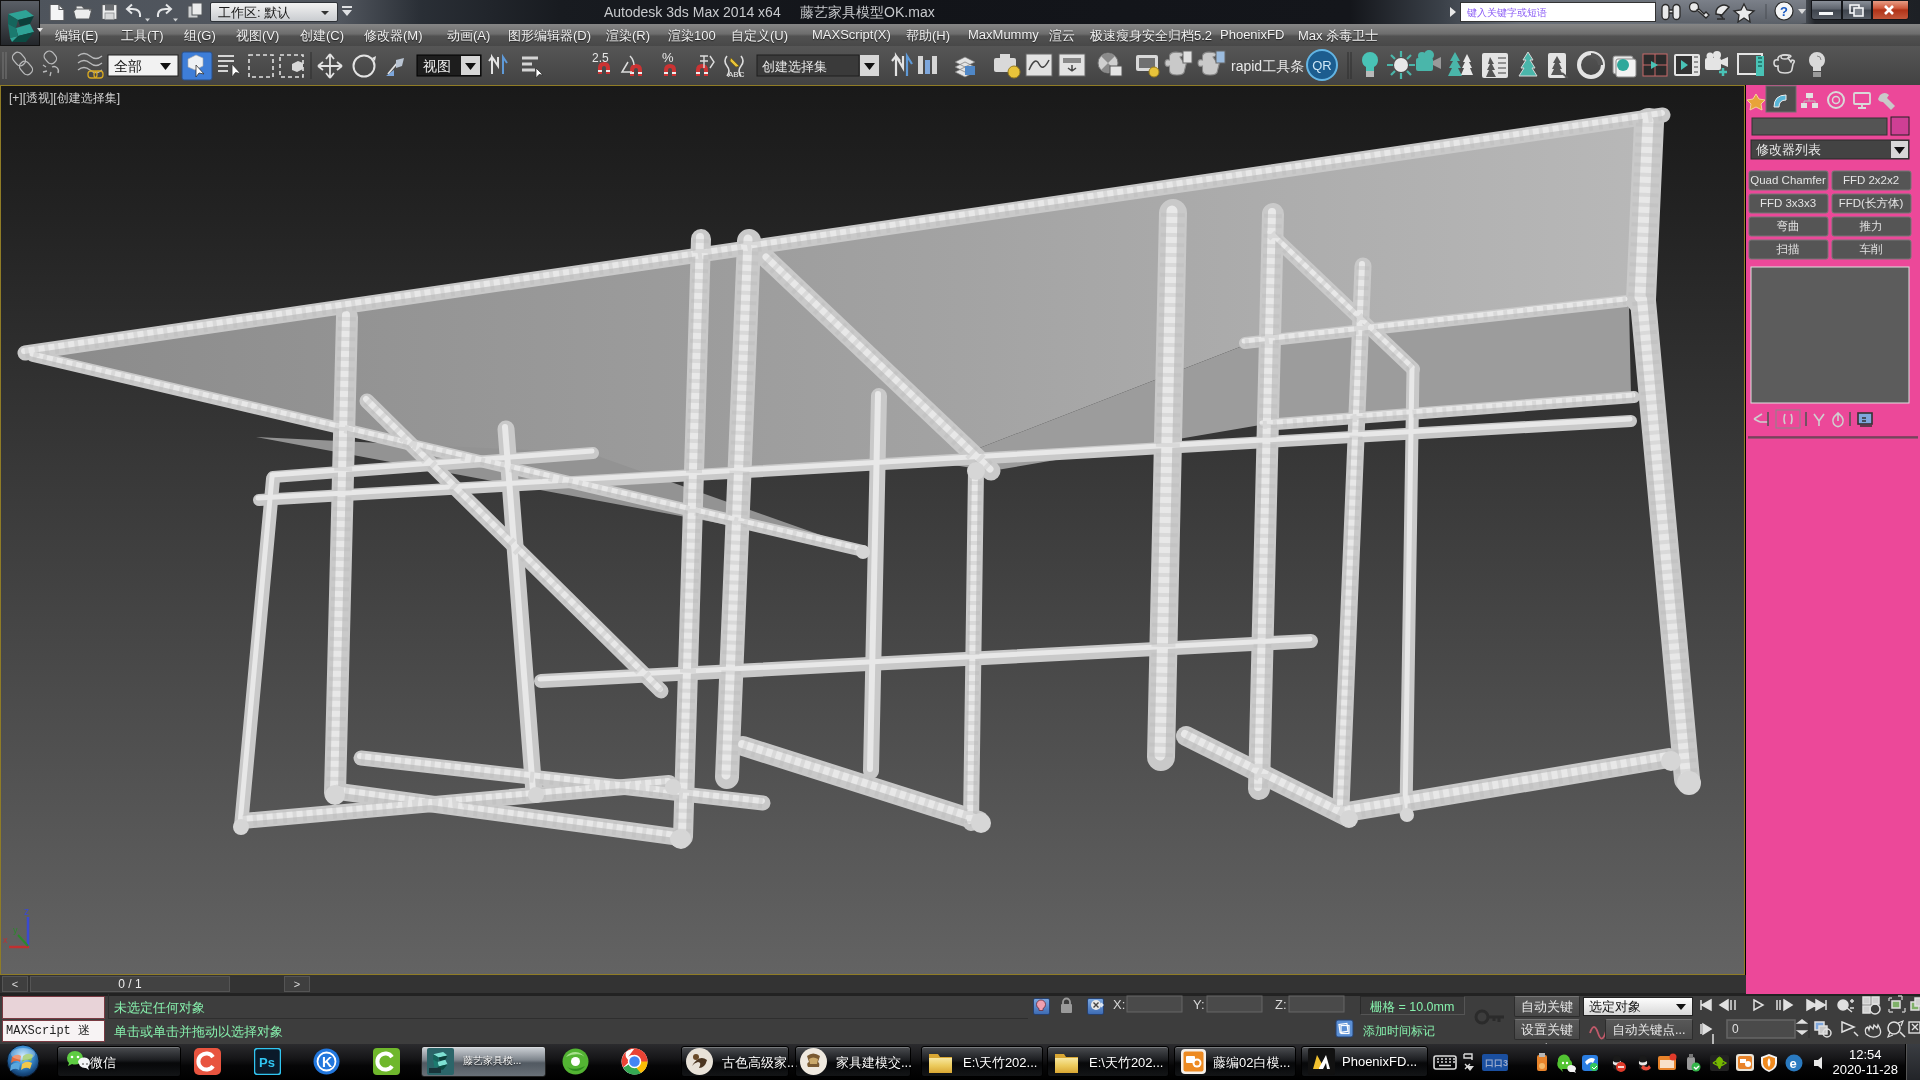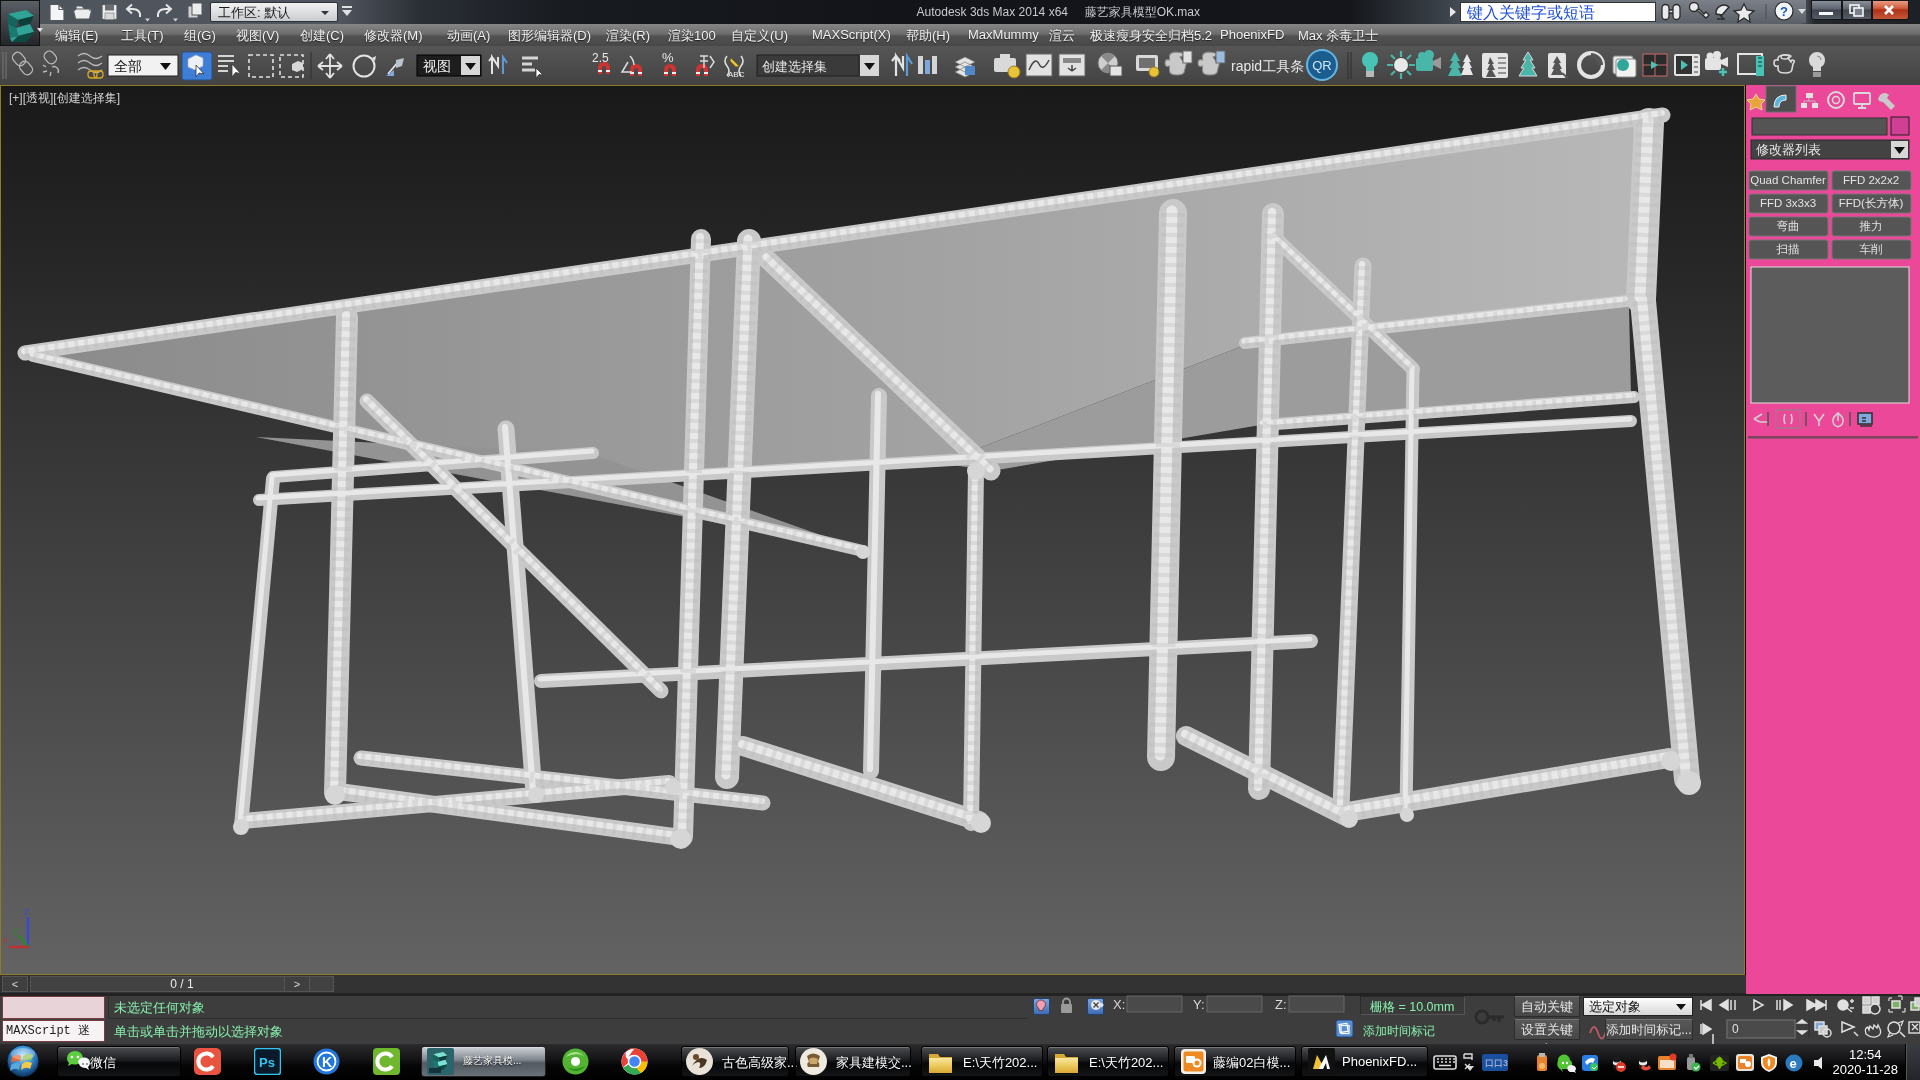--- a/index.html
+++ b/index.html
@@ -5,23 +5,23 @@
 *{margin:0;padding:0;box-sizing:border-box}
 html,body{width:1920px;height:1080px;overflow:hidden;background:#000;font-family:"Liberation Sans",sans-serif}
 #root{position:absolute;left:0;top:0;width:1920px;height:1080px}
 .abs{position:absolute}
 
 #titlebar{left:0;top:0;width:1920px;height:24px;background:linear-gradient(to right,#4e545c 0px,#51565e 340px,#2a2f36 420px,#181b20 560px,#121419 900px,#14161b 1350px,#3a4048 1440px,#676d76 1520px,#6c727a 1650px,#585e66 1800px,#23262b 1815px,#1d2025 1920px)}
 #logobox{left:0;top:0;width:40px;height:46px;background:linear-gradient(#5a5f66,#23262a);border:1px solid #111;z-index:30}
 #logobox svg{position:absolute;left:3px;top:7px}
 #wsdrop{left:210px;top:2px;width:128px;height:20px;background:linear-gradient(#f2f2f2,#c9ccd0);border:1px solid #2e3237;border-radius:2px;color:#1a1a1a;font-size:13px;line-height:19px;padding-left:7px}
 #wsdrop:after{content:"";position:absolute;right:8px;top:8px;border:4px solid transparent;border-top-color:#333}
-#titletext{left:640px;top:4px;width:560px;text-align:right;color:#c8cacd;font-size:12px;white-space:nowrap}
+#titletext{left:604px;top:4px;width:560px;text-align:left;color:#c8cacd;font-size:14px;white-space:nowrap}
 #searchbox{left:1460px;top:2px;width:196px;height:20px;background:#fff;border:1px solid #333}
-#searchbox span{color:#1d4ed8;font-size:16px;line-height:19px;padding-left:6px;display:block}
+#searchbox span{color:#8b5cf6;font-size:10px;line-height:19px;padding-left:6px;display:block}
 #srchicons{left:1656px;top:0;width:150px;height:23px;background:linear-gradient(#7b8089,#5c6169)}
 #winbtns{left:1811px;top:0;width:100px;height:21px}
 .wbtn{position:absolute;top:0;height:20px;border:1px solid #14161a;background:linear-gradient(#8a9099 0%,#5d636c 45%,#3e444d 50%,#555b64 100%)}
 .wbtn.close{background:linear-gradient(#e89c84 0%,#cf5a3d 40%,#b03318 50%,#c3573b 100%)}
 
 #menubar{left:0;top:24px;width:1920px;height:22px;background:linear-gradient(#868686,#6d6d6d 45%,#515151 55%,#484848);color:#f2f2f2;font-size:13px}
 #menubar span{position:absolute;top:3px;white-space:nowrap;text-shadow:0 1px 1px #222}
 
 #toolbar{left:0;top:46px;width:1920px;height:39px;background:linear-gradient(#565656,#4a4a4a 60%,#424242)}
 
@@ -491,21 +491,21 @@
         <path d="M104 3 v14" stroke="#555"></path>
         <rect x="112" y="4" width="14" height="11" fill="#7ea7dc" stroke="#333"></rect>
         <path d="M114 17 h12 m-10 -8 h4 m-4 3 h4" stroke="#333"></path>
       </g>
       <path d="M2 352 h170" stroke="#333"></path>
       <path d="M2 353 h170" stroke="#555"></path>
     </svg>
   </div>
   <div class="abs" id="timeslider">
     <div class="abs" style="left:2px;top:1px;width:26px;height:16px;background:#3f3f3f;border:1px solid #555;color:#ddd;font-size:11px;text-align:center;line-height:15px">&lt;</div>
-    <div class="abs" style="left:30px;top:1px;width:304px;height:16px;background:#424242;border:1px solid #555;color:#eee;font-size:12px;text-align:center;line-height:15px">0 / 1</div>
+    <div class="abs" style="left:30px;top:1px;width:200px;height:16px;background:#424242;border:1px solid #555;color:#eee;font-size:12px;text-align:center;line-height:15px">0 / 1</div>
     <div class="abs" style="left:284px;top:1px;width:26px;height:16px;background:#3f3f3f;border:1px solid #555;color:#ddd;font-size:11px;text-align:center;line-height:15px">&gt;</div>
   </div>
   <div class="abs" id="statusbar">
     <div class="abs" style="left:0;top:0;width:1920px;height:2px;background:#222"></div>
 
     <div class="abs" style="left:2px;top:2px;width:103px;height:23px;background:#e8d3d8;border:1px solid #7a3a42"></div>
     <div class="abs" style="left:2px;top:26px;width:103px;height:22px;background:#f7f3f4;border:1px solid #7a3a42;color:#222;font-size:12px;font-family:'Liberation Mono',monospace;line-height:20px;padding-left:3px;white-space:nowrap;overflow:hidden">MAXScript 迷</div>
 
     <div class="abs" style="left:108px;top:0;width:920px;height:25px;border-bottom:1px solid #2e2e2e;border-left:1px solid #2e2e2e"></div>
     <div class="stext" style="left:114px;top:5px">未选定任何对象</div>
@@ -542,21 +542,21 @@
     <svg class="abs" style="left:1466px;top:2px" width="46" height="46">
       <path d="M10 21 a6 6 0 1 1 12 0 a6 6 0 1 1 -12 0 m12 0 h16 m-5 0 v5 m-5 -5 v4" stroke="#2b2b2b" stroke-width="3" fill="none"></path>
     </svg>
     <div class="sbtn" style="left:1514px;top:2px;width:66px;height:21px;line-height:20px">自动关键点</div>
     <div class="sbtn" style="left:1514px;top:25px;width:66px;height:21px;line-height:20px">设置关键点</div>
     <div class="abs" style="left:1583px;top:3px;width:110px;height:19px;background:linear-gradient(#fdfdfd,#d8d8d8);border:1px solid #222;color:#111;font-size:13px;line-height:17px;padding-left:5px">选定对象</div>
     <svg class="abs" style="left:1583px;top:3px" width="110" height="45">
       <path d="M93 7 l10 0 -5 6 z" fill="#111"></path>
       <path d="M7 36 q4 -12 8 0 t8 -2" stroke="#c05a6a" stroke-width="1.8" fill="none"></path>
     </svg>
-    <div class="sbtn" style="left:1605px;top:25px;width:88px;height:21px;line-height:20px;font-size:12.5px">添加时间标记...</div>
+    <div class="sbtn" style="left:1605px;top:25px;width:88px;height:21px;line-height:20px;font-size:12.5px">自动关键点...</div>
 
     <svg class="abs" style="left:1697px;top:0" width="223px" height="50">
       <g stroke="#e0e0e0" stroke-width="1.5" fill="none">
         <path d="M4 6 v10 m10 -10 l-9 5 9 5 z m0 5 h-0" fill="#e0e0e0"></path>
         <path d="M31 6 l-8 5 8 5 z m3 0 v10 m4 -10 v10" fill="#e0e0e0"></path>
         <path d="M57 6 l9 5 -9 5 z" fill="none"></path>
         <path d="M80 6 v10 m3 -10 v10 m4 -10 l8 5 -8 5 z" fill="#e0e0e0"></path>
         <path d="M110 6 l9 5 -9 5 z m9 0 l9 5 -9 5 z m10 0 v10" fill="#e0e0e0"></path>
         <circle cx="146" cy="11" r="5" fill="#e0e0e0"></circle>
           <path d="M150 14 l5 4 m-2 -11 h4 m-2 -2 v4 m-2 5 h4"></path>

